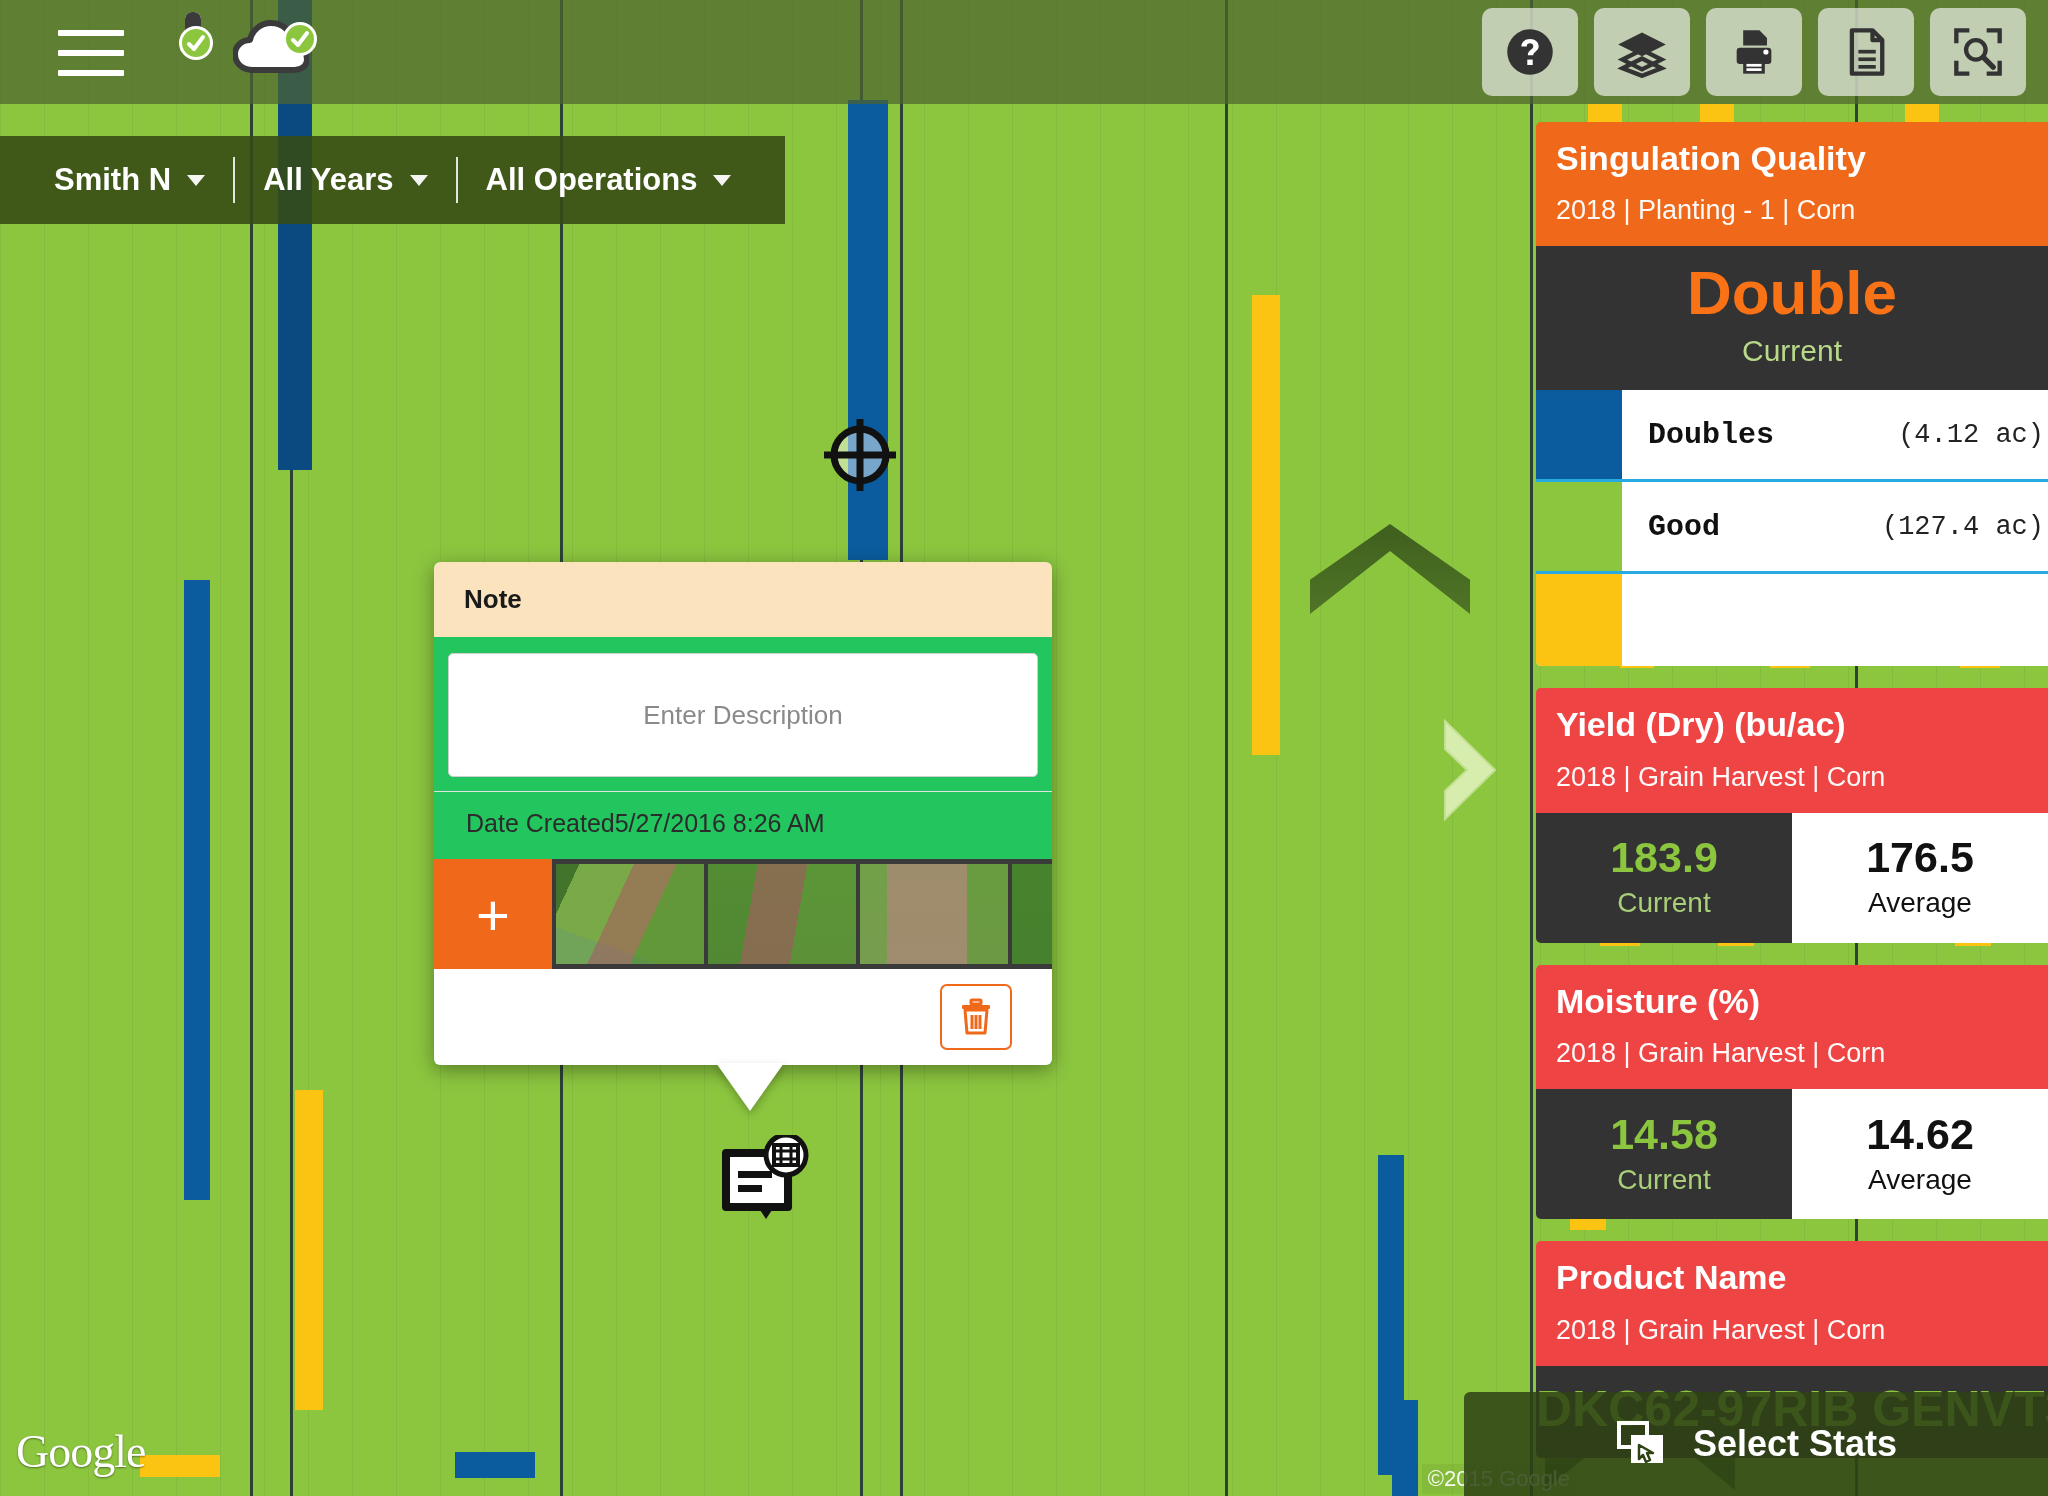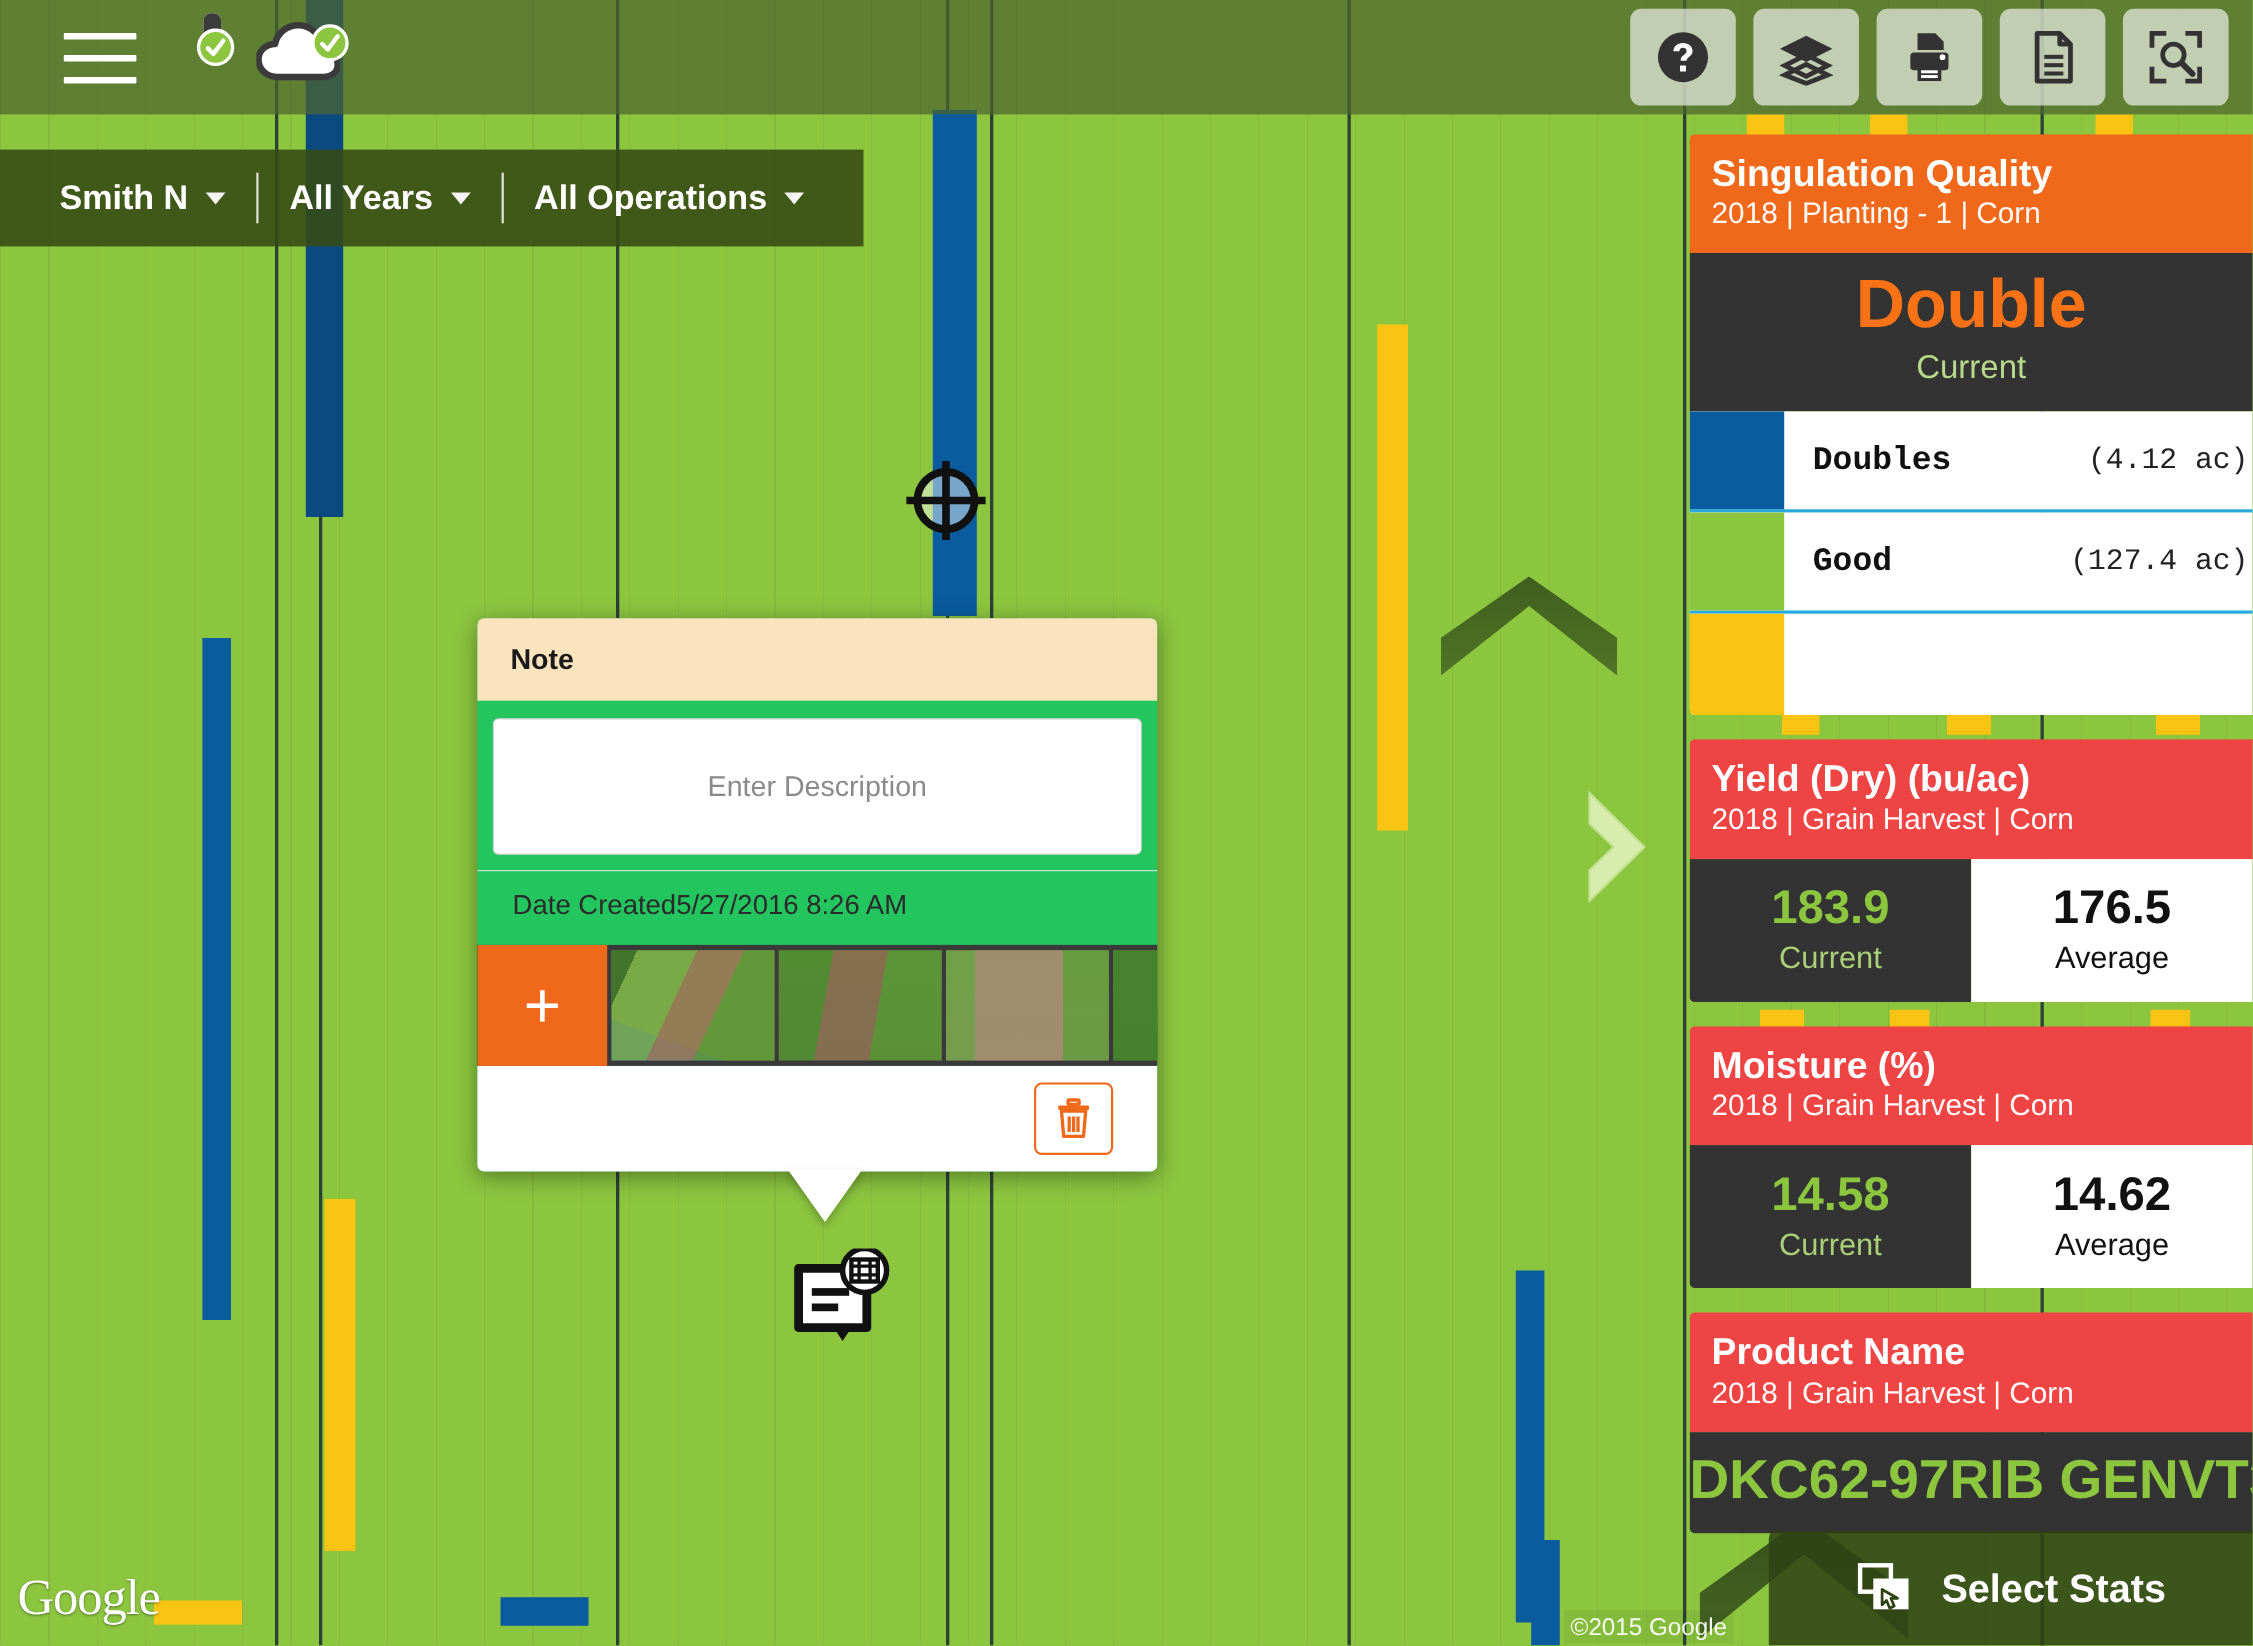--- a/index.html
+++ b/index.html
@@ -197,21 +197,21 @@
   
   .note-marker { position: absolute; left: 716px; top: 1135px; width: 96px; height: 92px; cursor: pointer; }
 
   
   .stats {
     position: absolute; right: 0; top: 122px; width: 512px;
   }
   .card { margin-bottom: 22px; border-radius: 5px 0 0 5px; overflow: hidden; }
   .card-head { padding: 18px 20px 20px; color: #fff; }
   .card-head .t { font-size: 34px; font-weight: 700; line-height: 1.1; }
-  .card-head .s { font-size: 27px; font-weight: 400; margin-top: 2px; opacity: .97; }
+  .card-head .s { font-size: 27px; font-weight: 400; margin-top: 18px; opacity: .97; }
   .head-orange { background: #f0691a; }
   .head-blue { background: #ef4444; }
 
   .big-current {
     background: #333333; text-align: center; padding: 16px 0 22px;
   }
   .big-current .v { font-size: 62px; font-weight: 700; color: #f97316; line-height: 1; }
   .big-current .l { font-size: 30px; color: #b8d98a; margin-top: 10px; }
 
   .legend-row {
@@ -244,21 +244,21 @@
   .dual .cur .lbl { color: #a9cf78; }
   .dual .avg .lbl { color: #111; }
 
   .single-val {
     background: #333333; text-align: center; padding: 14px 0 20px;
   }
   .single-val .v { font-size: 50px; font-weight: 700; color: #8cc63f; white-space: nowrap; }
 
   
   .select-stats {
-    position: absolute; right: 0; bottom: 0; width: 440px; height: 104px;
+    position: absolute; right: 0; bottom: 0; width: 584px; height: 104px;
     background: rgba(47,66,20,0.86);
     display: flex; align-items: center; justify-content: center; gap: 24px;
     color: #fff; cursor: pointer;
     border-top-left-radius: 6px;
   }
   .select-stats .lbl { font-size: 36px; font-weight: 700; }
   .select-stats svg { width: 54px; height: 54px; }
 
   
   .gmaps-logo {

